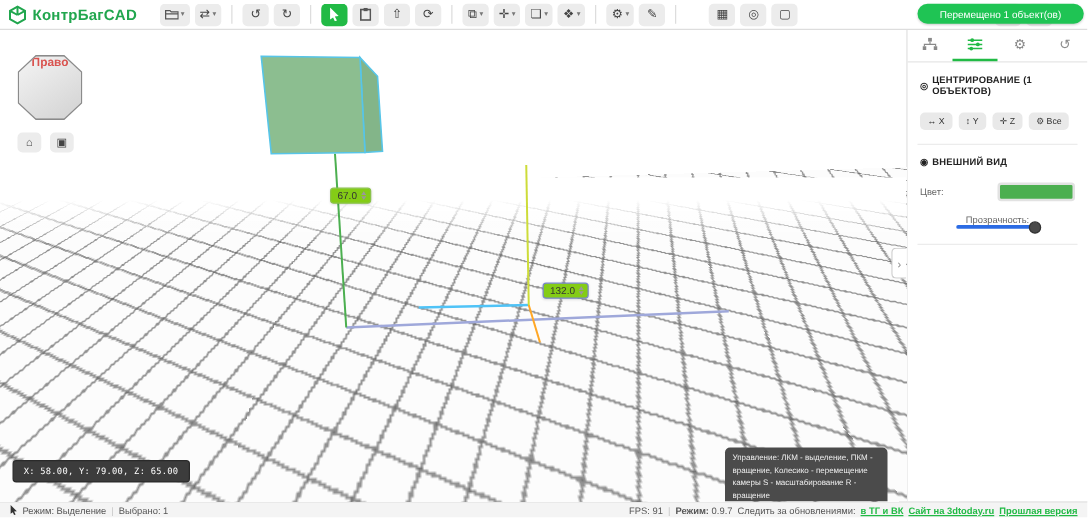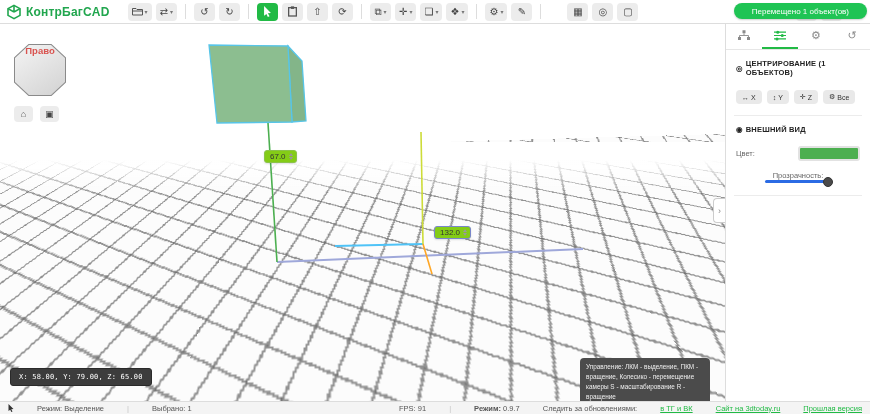--- a/index.html
+++ b/index.html
@@ -97,23 +97,23 @@
   .swatch { width:62px; height:15px; border:2px solid #e2e2e2; border-radius:3px; cursor:pointer; }
   .slider { position:relative; width:66px; height:3px; background:#2b6be4; border-radius:2px; cursor:pointer; }
   .slider-knob { position:absolute; right:-2px; top:-3.5px; width:10px; height:10px; border-radius:50%;
                  background:#4a4a4a; border:1px solid #333; }
   .panel-bottom-gap { height:10px; }
 
   
   .statusbar { height:13px; background:#f4f4f4; border-top:1px solid #ddd; display:flex;
                align-items:center; justify-content:space-between; padding:0 8px;
                font-size:7.5px; color:#555; }
-  .sb-group { display:flex; align-items:center; gap:23px;text-align:center; }
+  .sb-group { display:flex; align-items:center; gap:4px;text-align:center; }
   .sb-sep { color:#c5c5c5; }
-  .sb-link { color:#21ba45; text-decoration:underline; cursor:pointer; }
+  .sb-link { color:#21ba45; text-decoration:underline; cursor:pointer;font-weight:bold; }
   .sb-bold { font-weight:bold; }
 </style>
 </head>
 <body>
 
 <div class="app">
 
   <div class="toolbar">
     <div class="logo">
       <svg width="16" height="16" viewBox="0 0 24 24">

